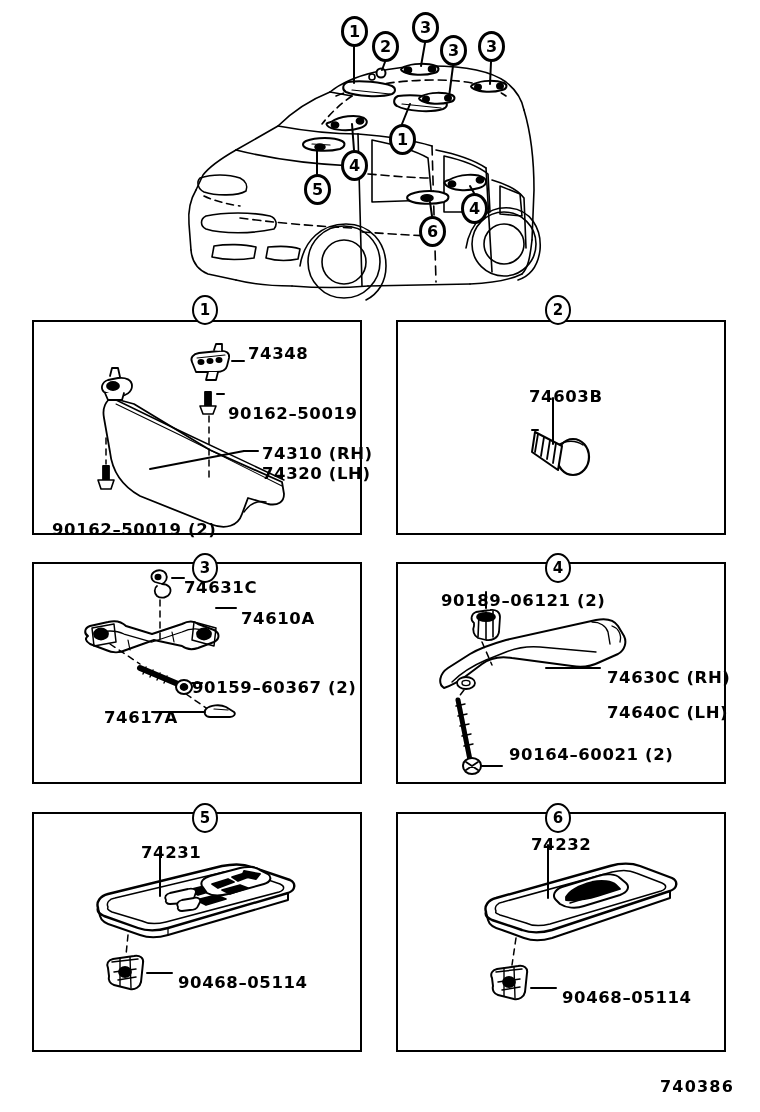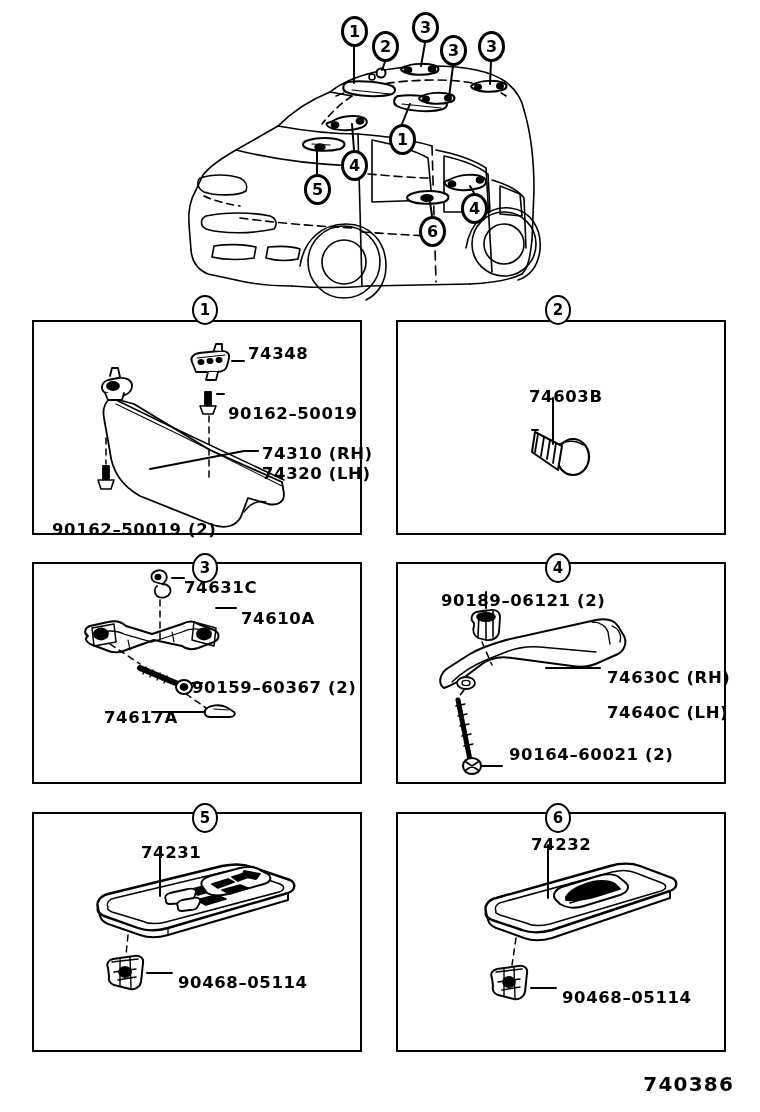--- a/index.html
+++ b/index.html
@@ -71,21 +71,21 @@
     letter-spacing: 0.6px;
     white-space: nowrap;
     z-index: 11;
   }
   .diagram-id {
     position: absolute;
     right: 26px;
     bottom: 16px;
     font-family: "DejaVu Sans", sans-serif;
     font-weight: bold;
-    font-size: 20px;
+    font-size: 16px;
     letter-spacing: 1.2px;
   }
 </style>
 </head>
 <body>
 
 <div id="root">
 
   <svg class="layer" viewBox="0 0 760 1112" xmlns="http://www.w3.org/2000/svg">
     <g fill="none" stroke="#000" stroke-width="1.6" stroke-linejoin="round" stroke-linecap="round">

